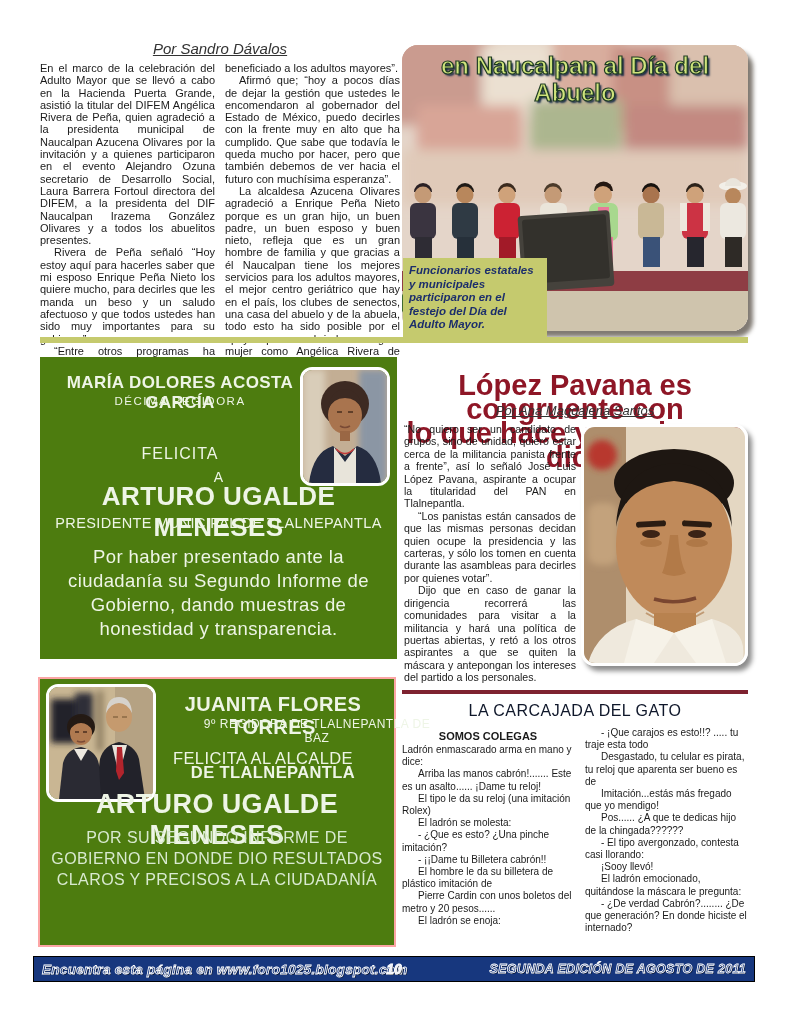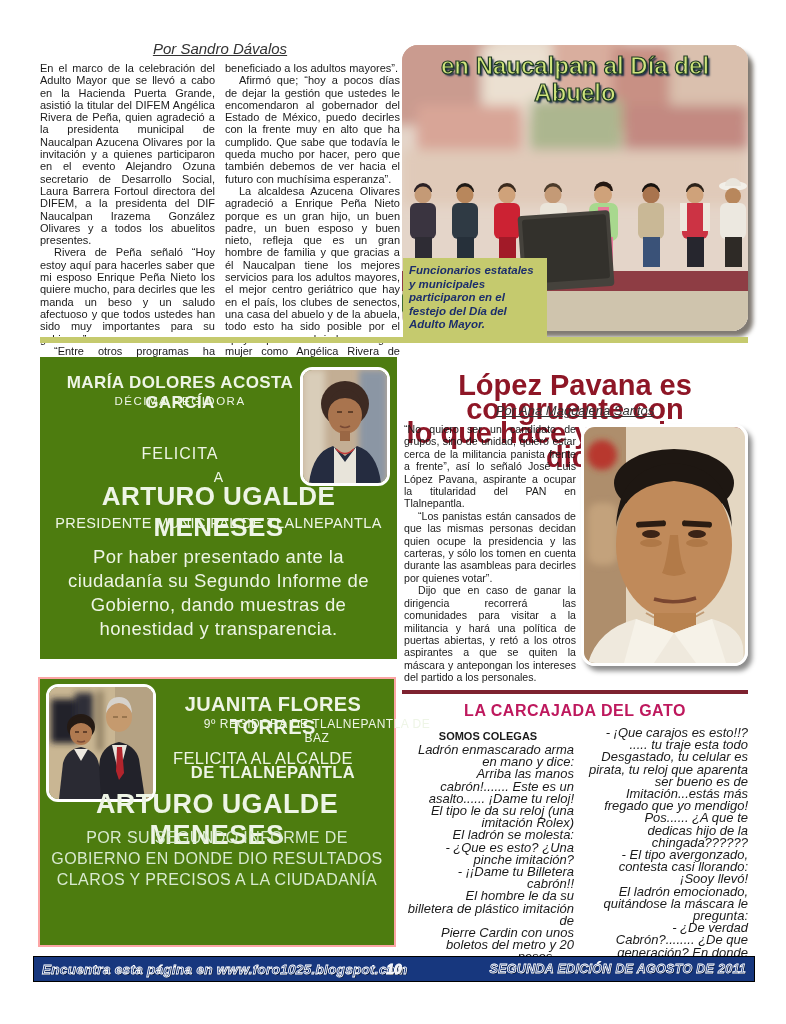--- a/index.html
+++ b/index.html
@@ -62,24 +62,24 @@
   .pavana-col p{margin:0;}
   .pavana-col p.ind{text-indent:14px;}
   .pavana-photo{position:absolute;left:581px;top:424px;width:161px;height:236px;
                 border:3px solid #fff;border-radius:14px;overflow:hidden;
                 box-shadow:4px 5px 5px rgba(0,0,0,.45);}
   .pavana-photo svg{display:block;width:100%;height:100%;}
 
   
   .carc-rule{position:absolute;left:402px;top:690px;width:346px;height:4px;background:#7e2230;}
   .carc-title{position:absolute;left:402px;top:702px;width:346px;text-align:center;
-              font-weight:bold;font-size:16px;letter-spacing:.5px;color:#be185d;}
+              font-weight:normal;font-size:16px;letter-spacing:.5px;color:#0f172a;}
   .carc-subtitle{position:absolute;left:402px;top:730px;width:172px;text-align:center;
                  font-weight:bold;font-size:11px;}
-  .carc-col{position:absolute;font-size:13px;line-height:12.2px;text-align:right;font-style:italic;}
+  .carc-col{position:absolute;font-size:10px;line-height:12.2px;text-align:left;}
   .carc-col p{margin:0;}
   .carc-col p.ind{text-indent:16px;}
   .carc1{left:402px;top:744px;width:172px;}
   .carc2{left:585px;top:727px;width:163px;}
 
   
   .footer{position:absolute;left:33px;top:956px;width:722px;height:26px;background:#17377e;
           border:1.5px solid #000;box-sizing:border-box;display:flex;align-items:center;}
   .footer .ft{font-weight:bold;font-style:italic;color:#17377e;
               -webkit-text-stroke:.8px #ffffff;text-shadow:1px 1px 0 rgba(0,0,0,.55);}

